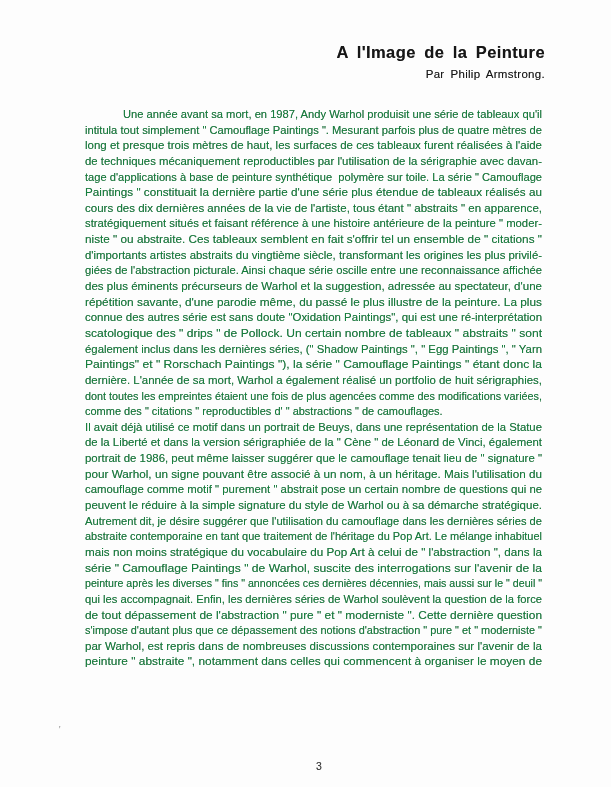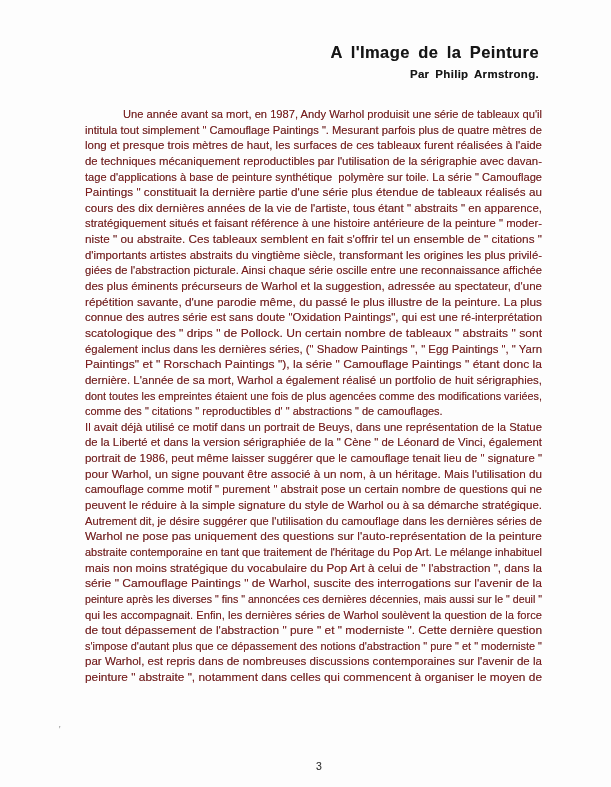--- a/index.html
+++ b/index.html
@@ -9,47 +9,47 @@
     font-family: "Liberation Sans", sans-serif;
   }
   .page {
     position: relative;
     width: 611px; height: 787px;
     background: #fdfdfd;
     overflow: hidden;
   }
   .header {
     position: absolute;
-    top: 43px; right: 72px;
+    top: 43px; right: 66px;
     text-align: right;
     color: #161616;
   }
   .title {
     font-size: 16.5px;
     line-height: 19px;
     font-weight: bold;
     letter-spacing: 0.4px;
     word-spacing: 3.5px;
     text-shadow: 0 0 0.4px rgba(0,0,0,0.45);
   }
   .byline {
     margin-top: 5px;
     font-size: 11.5px;
     line-height: 14px;
-    font-weight: bold;
+    font-weight: normal;
     letter-spacing: 0.3px;
     word-spacing: 2.5px;
     text-shadow: 0 0 0.4px rgba(0,0,0,0.4);
     text-align: right;
   }
   .article-body {
     position: absolute;
     left: 85px; top: 107px;
     width: 457px;
-    color: #7f1d1d;
+    color: #15803d;
   }
   .paragraph { margin: 0; }
   .line {
     height: 15.65px;
     line-height: 15.65px;
     font-size: 11px;
     white-space: nowrap;
     overflow: visible;
     text-shadow: 0 0 0.45px rgba(30,30,30,0.5);
   }
@@ -108,21 +108,20 @@
         <div class="line endline"><span>comme des " citations " reproductibles d' " abstractions " de camouflages.</span></div>
       </div>
       <div class="paragraph">
         <div class="line"><span style="transform: scaleX(1.0308);">Il avait déjà utilisé ce motif dans un portrait de Beuys, dans une représentation de la Statue</span></div>
         <div class="line"><span style="transform: scaleX(1.0344);">de la Liberté et dans la version sérigraphiée de la " Cène " de Léonard de Vinci, également</span></div>
         <div class="line"><span style="transform: scaleX(1.0383);">portrait de 1986, peut même laisser suggérer que le camouflage tenait lieu de " signature "</span></div>
         <div class="line"><span style="transform: scaleX(1.065);">pour Warhol, un signe pouvant être associé à un nom, à un héritage. Mais l'utilisation du</span></div>
         <div class="line"><span style="transform: scaleX(1.0327);">camouflage comme motif " purement " abstrait pose un certain nombre de questions qui ne</span></div>
         <div class="line"><span style="transform: scaleX(1.0448);">peuvent le réduire à la simple signature du style de Warhol ou à sa démarche stratégique.</span></div>
         <div class="line"><span style="transform: scaleX(1.0149);">Autrement dit, je désire suggérer que l'utilisation du camouflage dans les dernières séries de</span></div>
-        <div class="line"><span style="transform: scaleX(1.0882);">Warhol ne pose pas uniquement des questions sur l'auto-représentation de la peinture</span></div>
         <div class="line"><span style="transform: scaleX(0.9958);">abstraite contemporaine en tant que traitement de l'héritage du Pop Art. Le mélange inhabituel</span></div>
         <div class="line"><span style="transform: scaleX(1.0613);">mais non moins stratégique du vocabulaire du Pop Art à celui de " l'abstraction ", dans la</span></div>
         <div class="line"><span style="transform: scaleX(1.1015);">série " Camouflage Paintings " de Warhol, suscite des interrogations sur l'avenir de la</span></div>
         <div class="line"><span style="transform: scaleX(0.9662);">peinture après les diverses " fins " annoncées ces dernières décennies, mais aussi sur le " deuil "</span></div>
         <div class="line"><span style="transform: scaleX(1.0164);">qui les accompagnait. Enfin, les dernières séries de Warhol soulèvent la question de la force</span></div>
         <div class="line"><span style="transform: scaleX(1.0816);">de tout dépassement de l'abstraction " pure " et " moderniste ". Cette dernière question</span></div>
         <div class="line"><span style="transform: scaleX(0.9927);">s'impose d'autant plus que ce dépassement des notions d'abstraction " pure " et " moderniste "</span></div>
         <div class="line"><span style="transform: scaleX(1.0516);">par Warhol, est repris dans de nombreuses discussions contemporaines sur l'avenir de la</span></div>
         <div class="line"><span style="transform: scaleX(1.0804);">peinture " abstraite ", notamment dans celles qui commencent à organiser le moyen de</span></div>
       </div>

